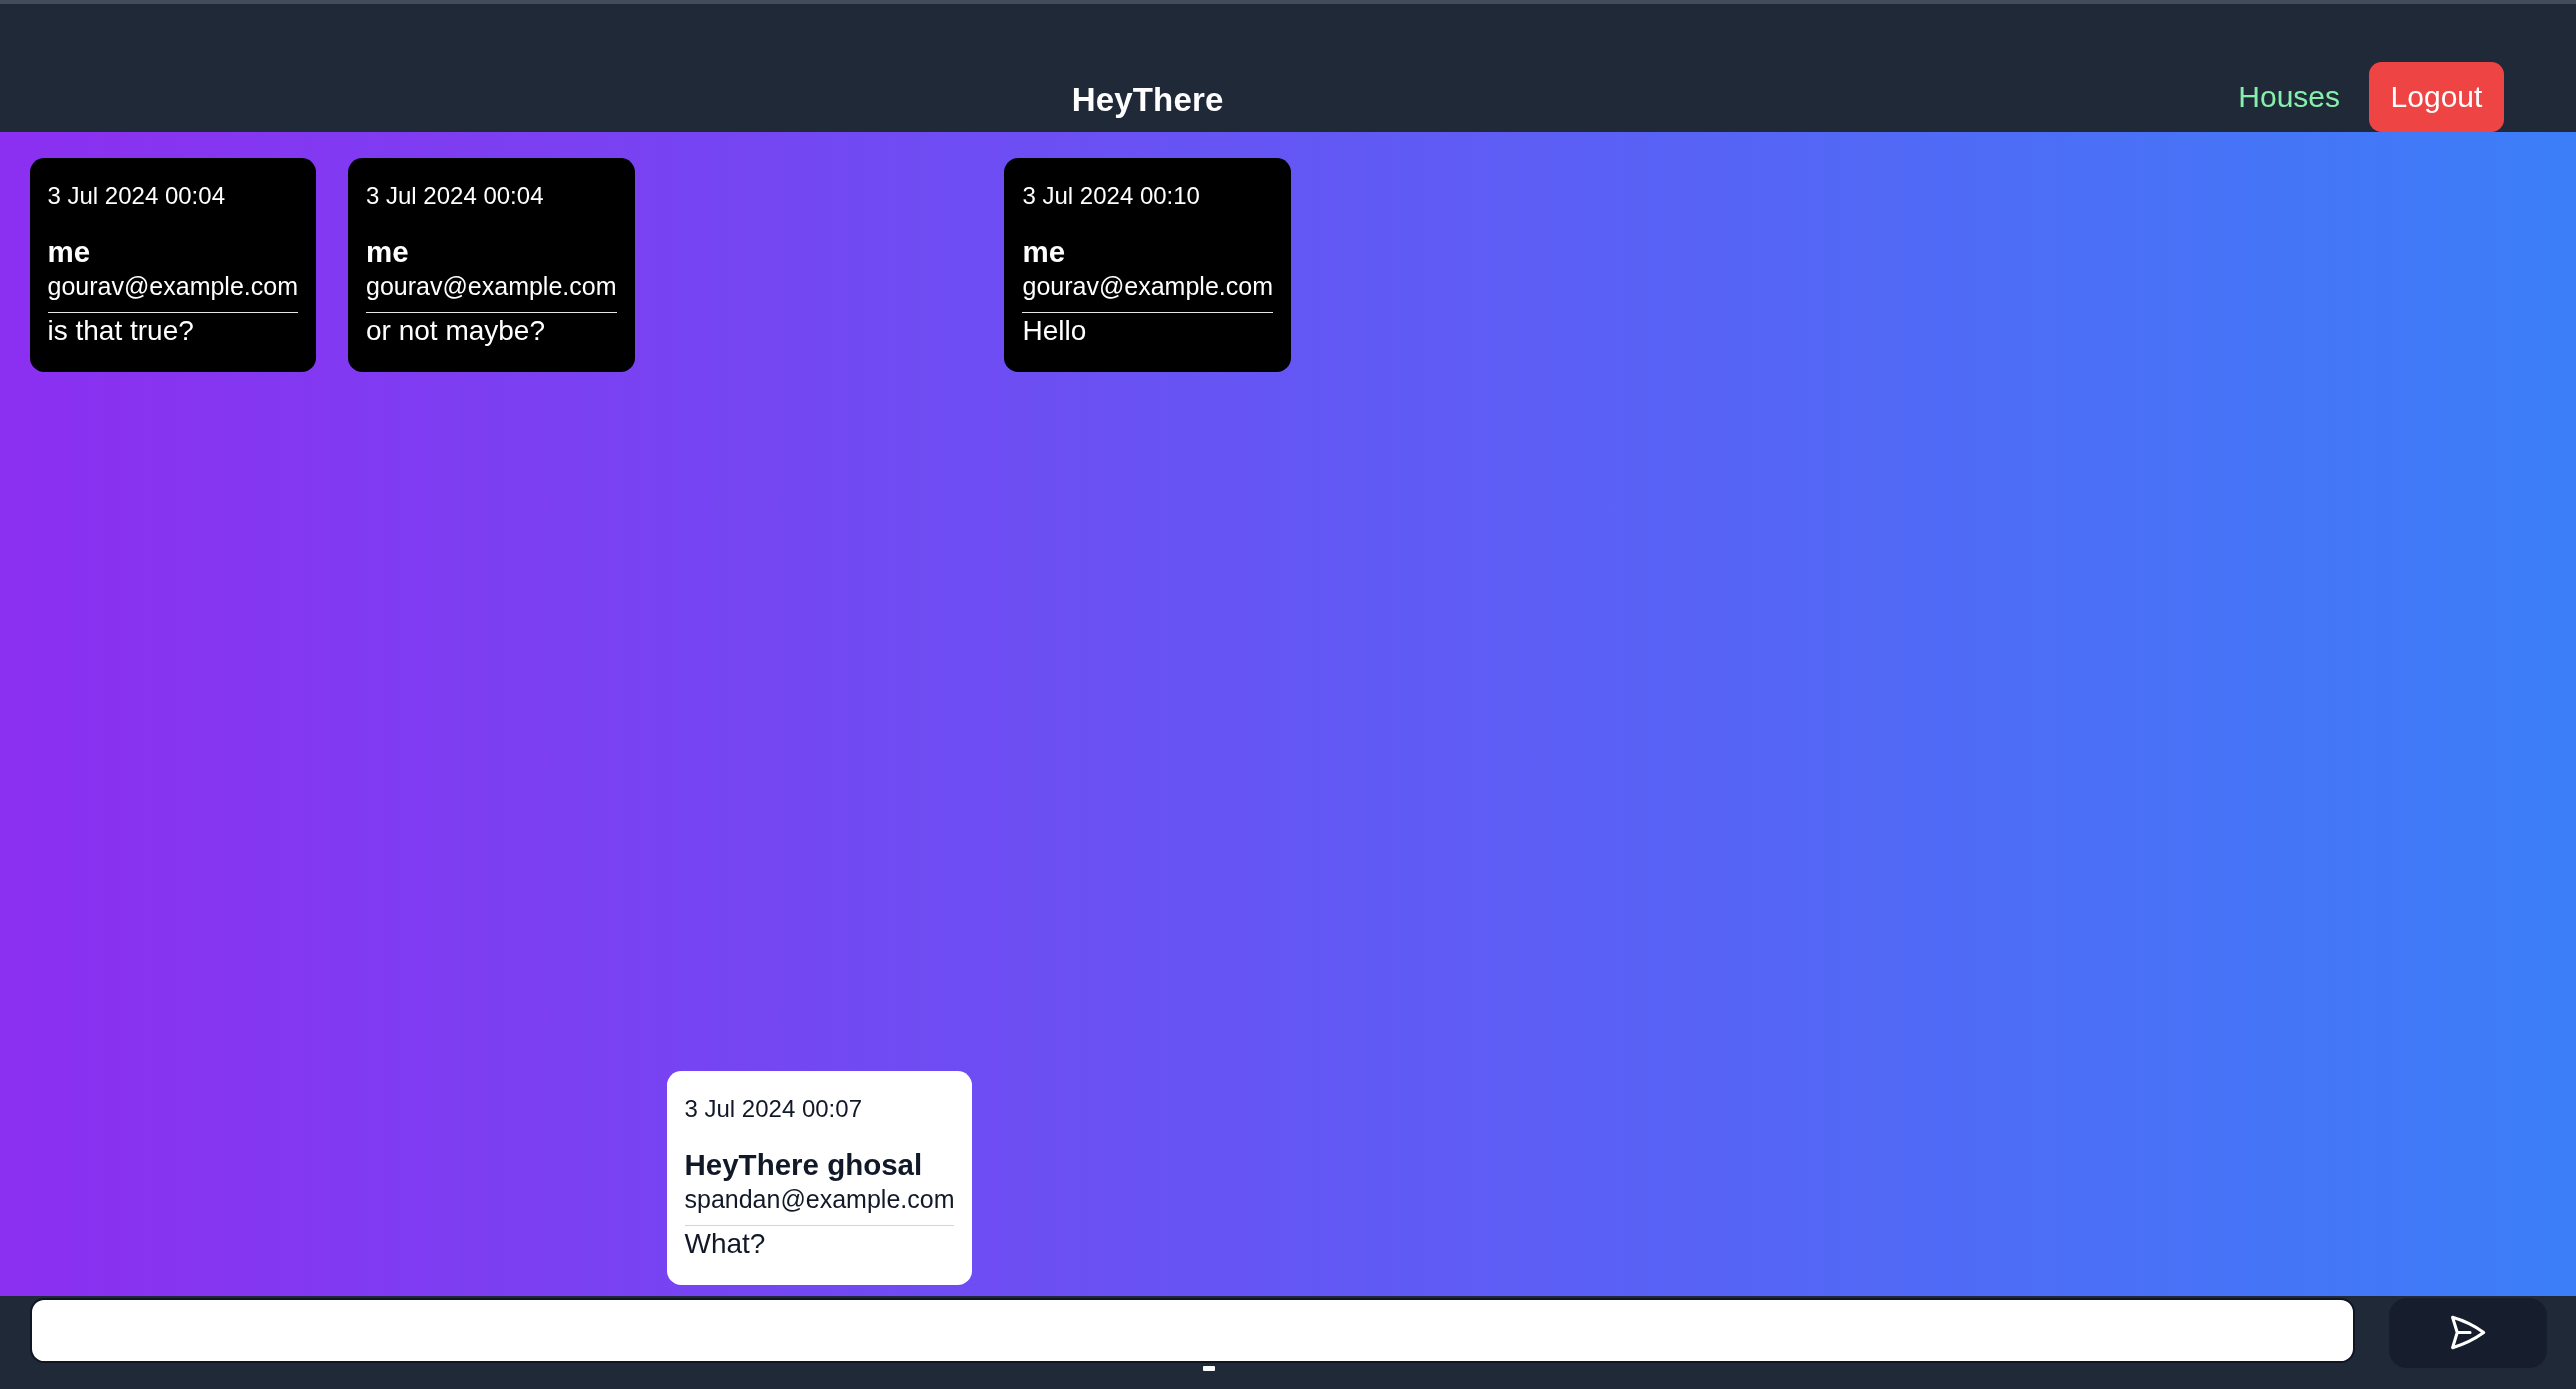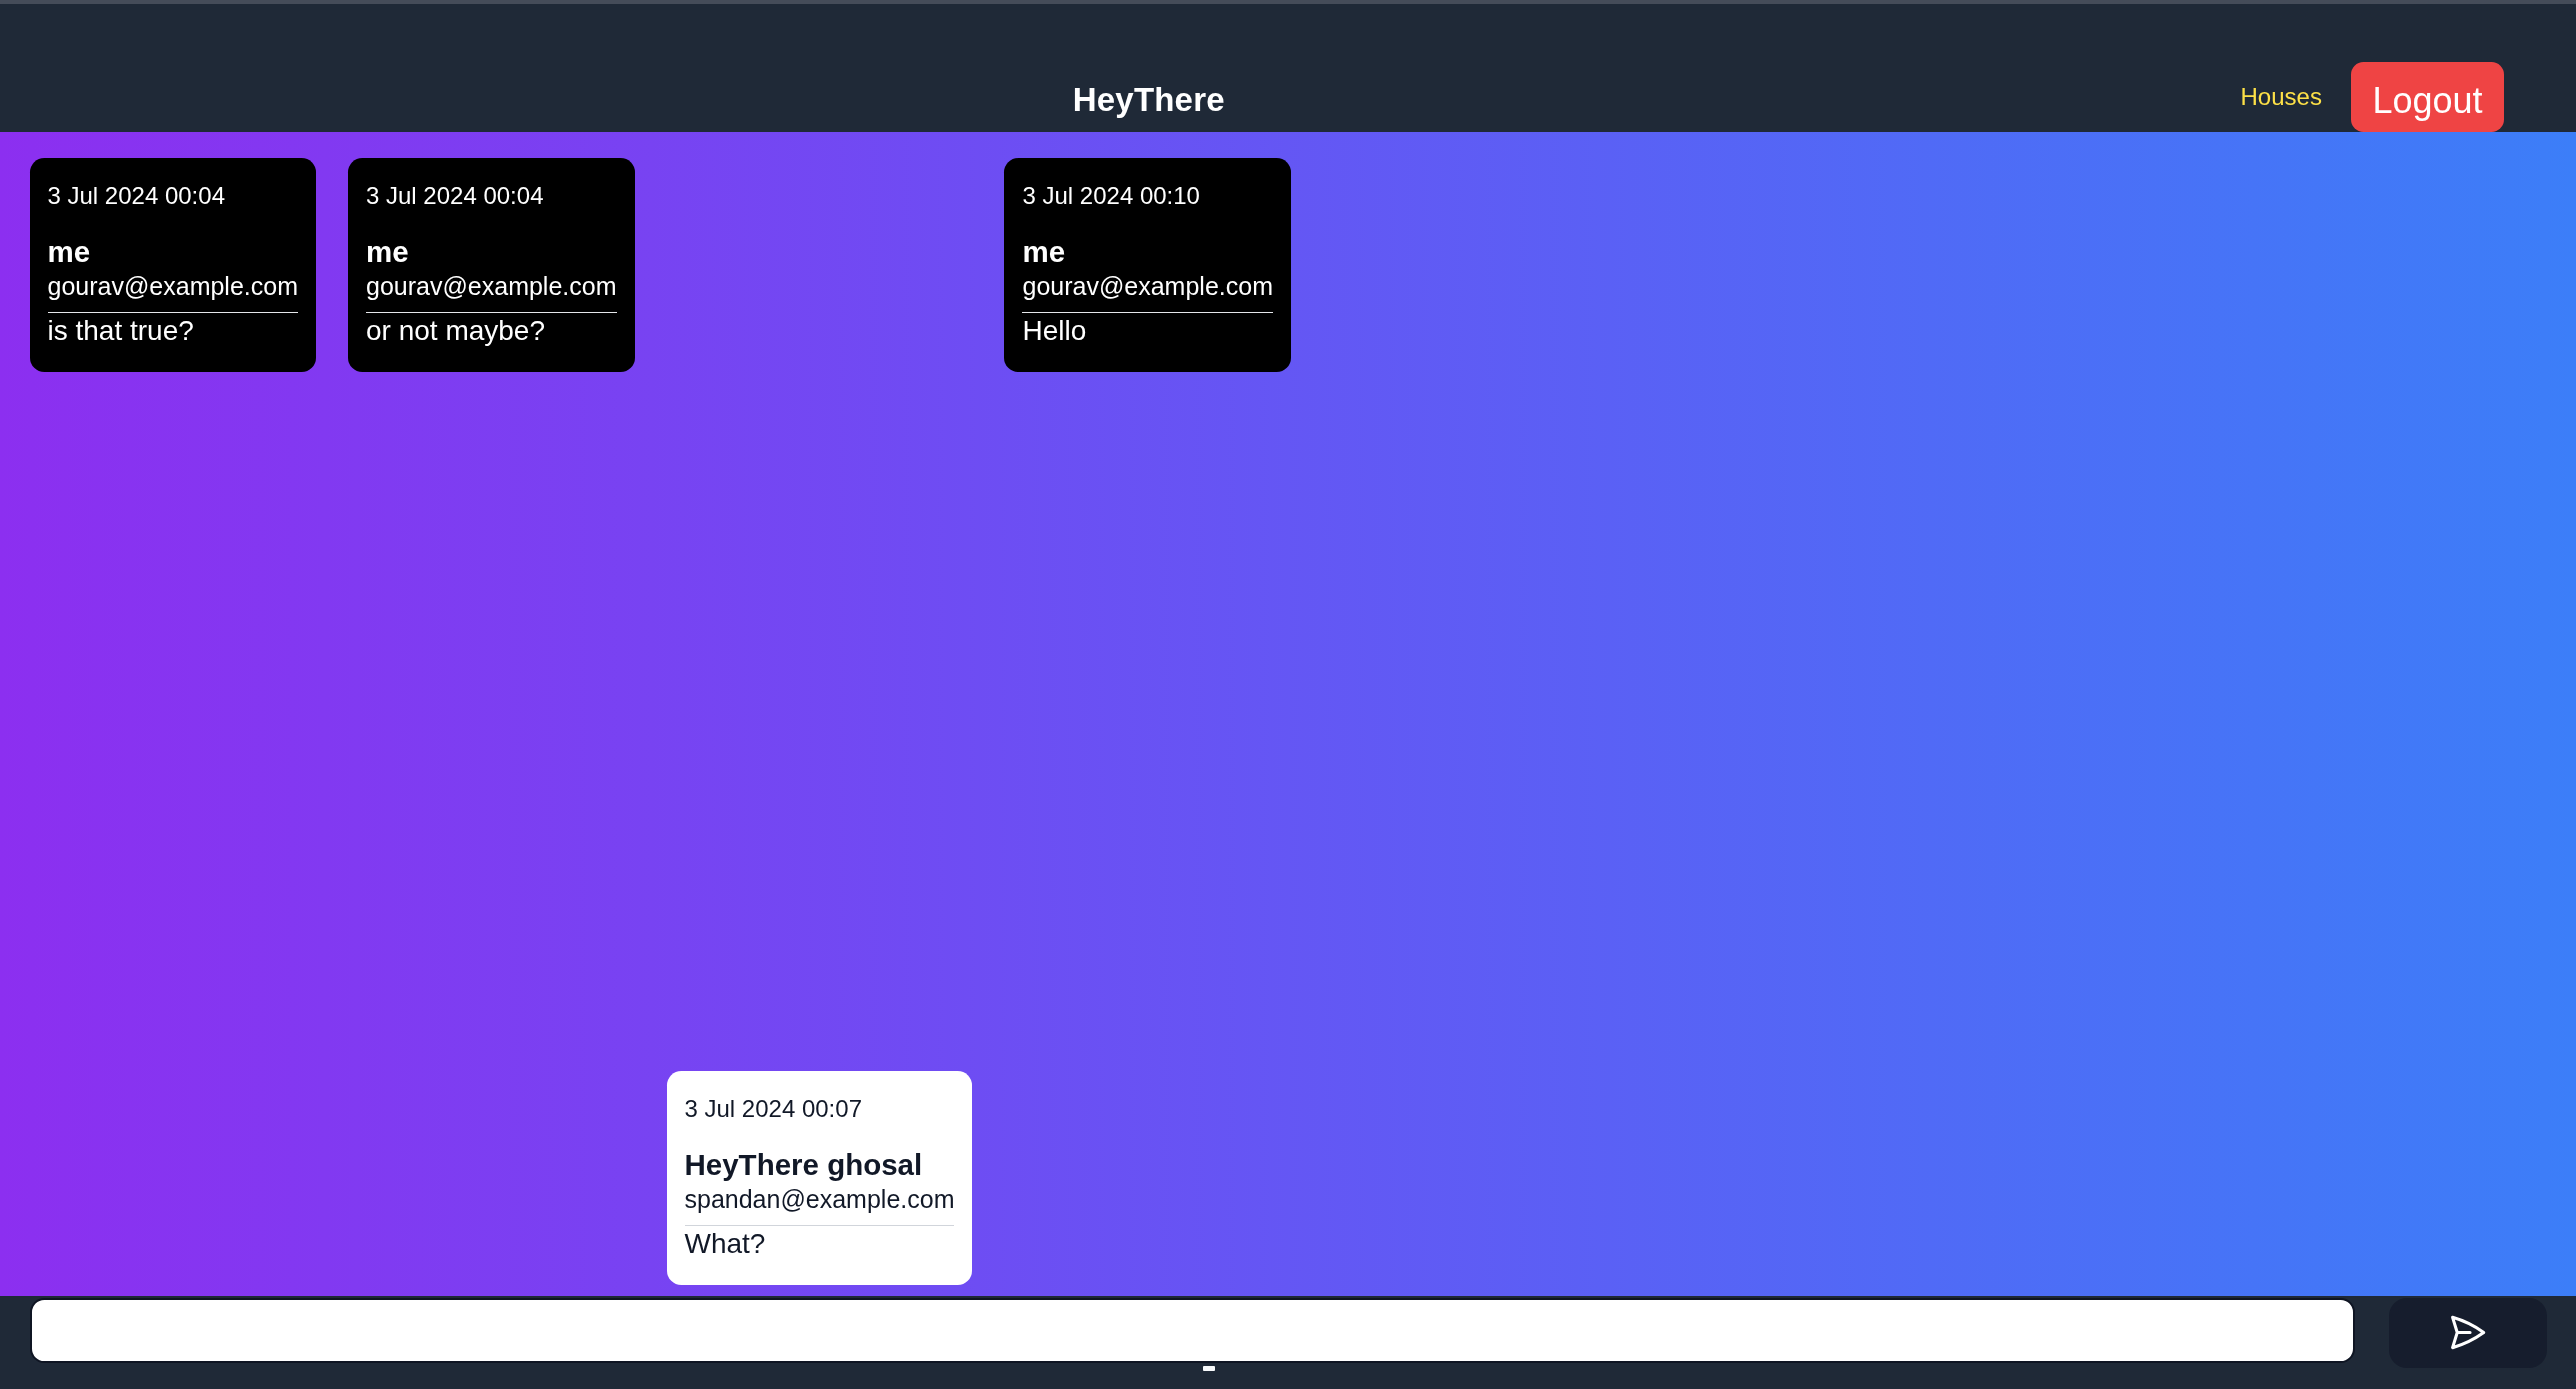--- a/index.html
+++ b/index.html
@@ -32,25 +32,25 @@
     padding:0 72px 0 57px;
   }
   .navbar .app-title{
     flex:1;text-align:center;
     color:#ffffff;font-size:33px;font-weight:700;
     letter-spacing:0.2px;
     padding-bottom:12.5px;
   }
   .nav-right{display:flex;align-items:center;gap:29px;flex:0 0 auto;}
   .nav-link{
-    color:#fde047;font-size:24px;text-decoration:none;cursor:pointer;
+    color:#86efac;font-size:30px;text-decoration:none;cursor:pointer;
   }
   .logout-button{
     background:var(--logout_bg,#ef4444);
-    color:#ffffff;font-size:36px;font-family:inherit;
+    color:#ffffff;font-size:30px;font-family:inherit;
     border:none;border-radius:12.5px;
     padding:18px 21.5px;min-width:135px;height:70px;
     cursor:pointer;
   }
 
   
   .chat{
     flex:1 1 auto;
     background:linear-gradient(90deg,var(--page_gradient_from,#8c2ff0) 0%,var(--page_gradient_to,#3c7ef8) 100%);
     display:flex;flex-direction:row;

